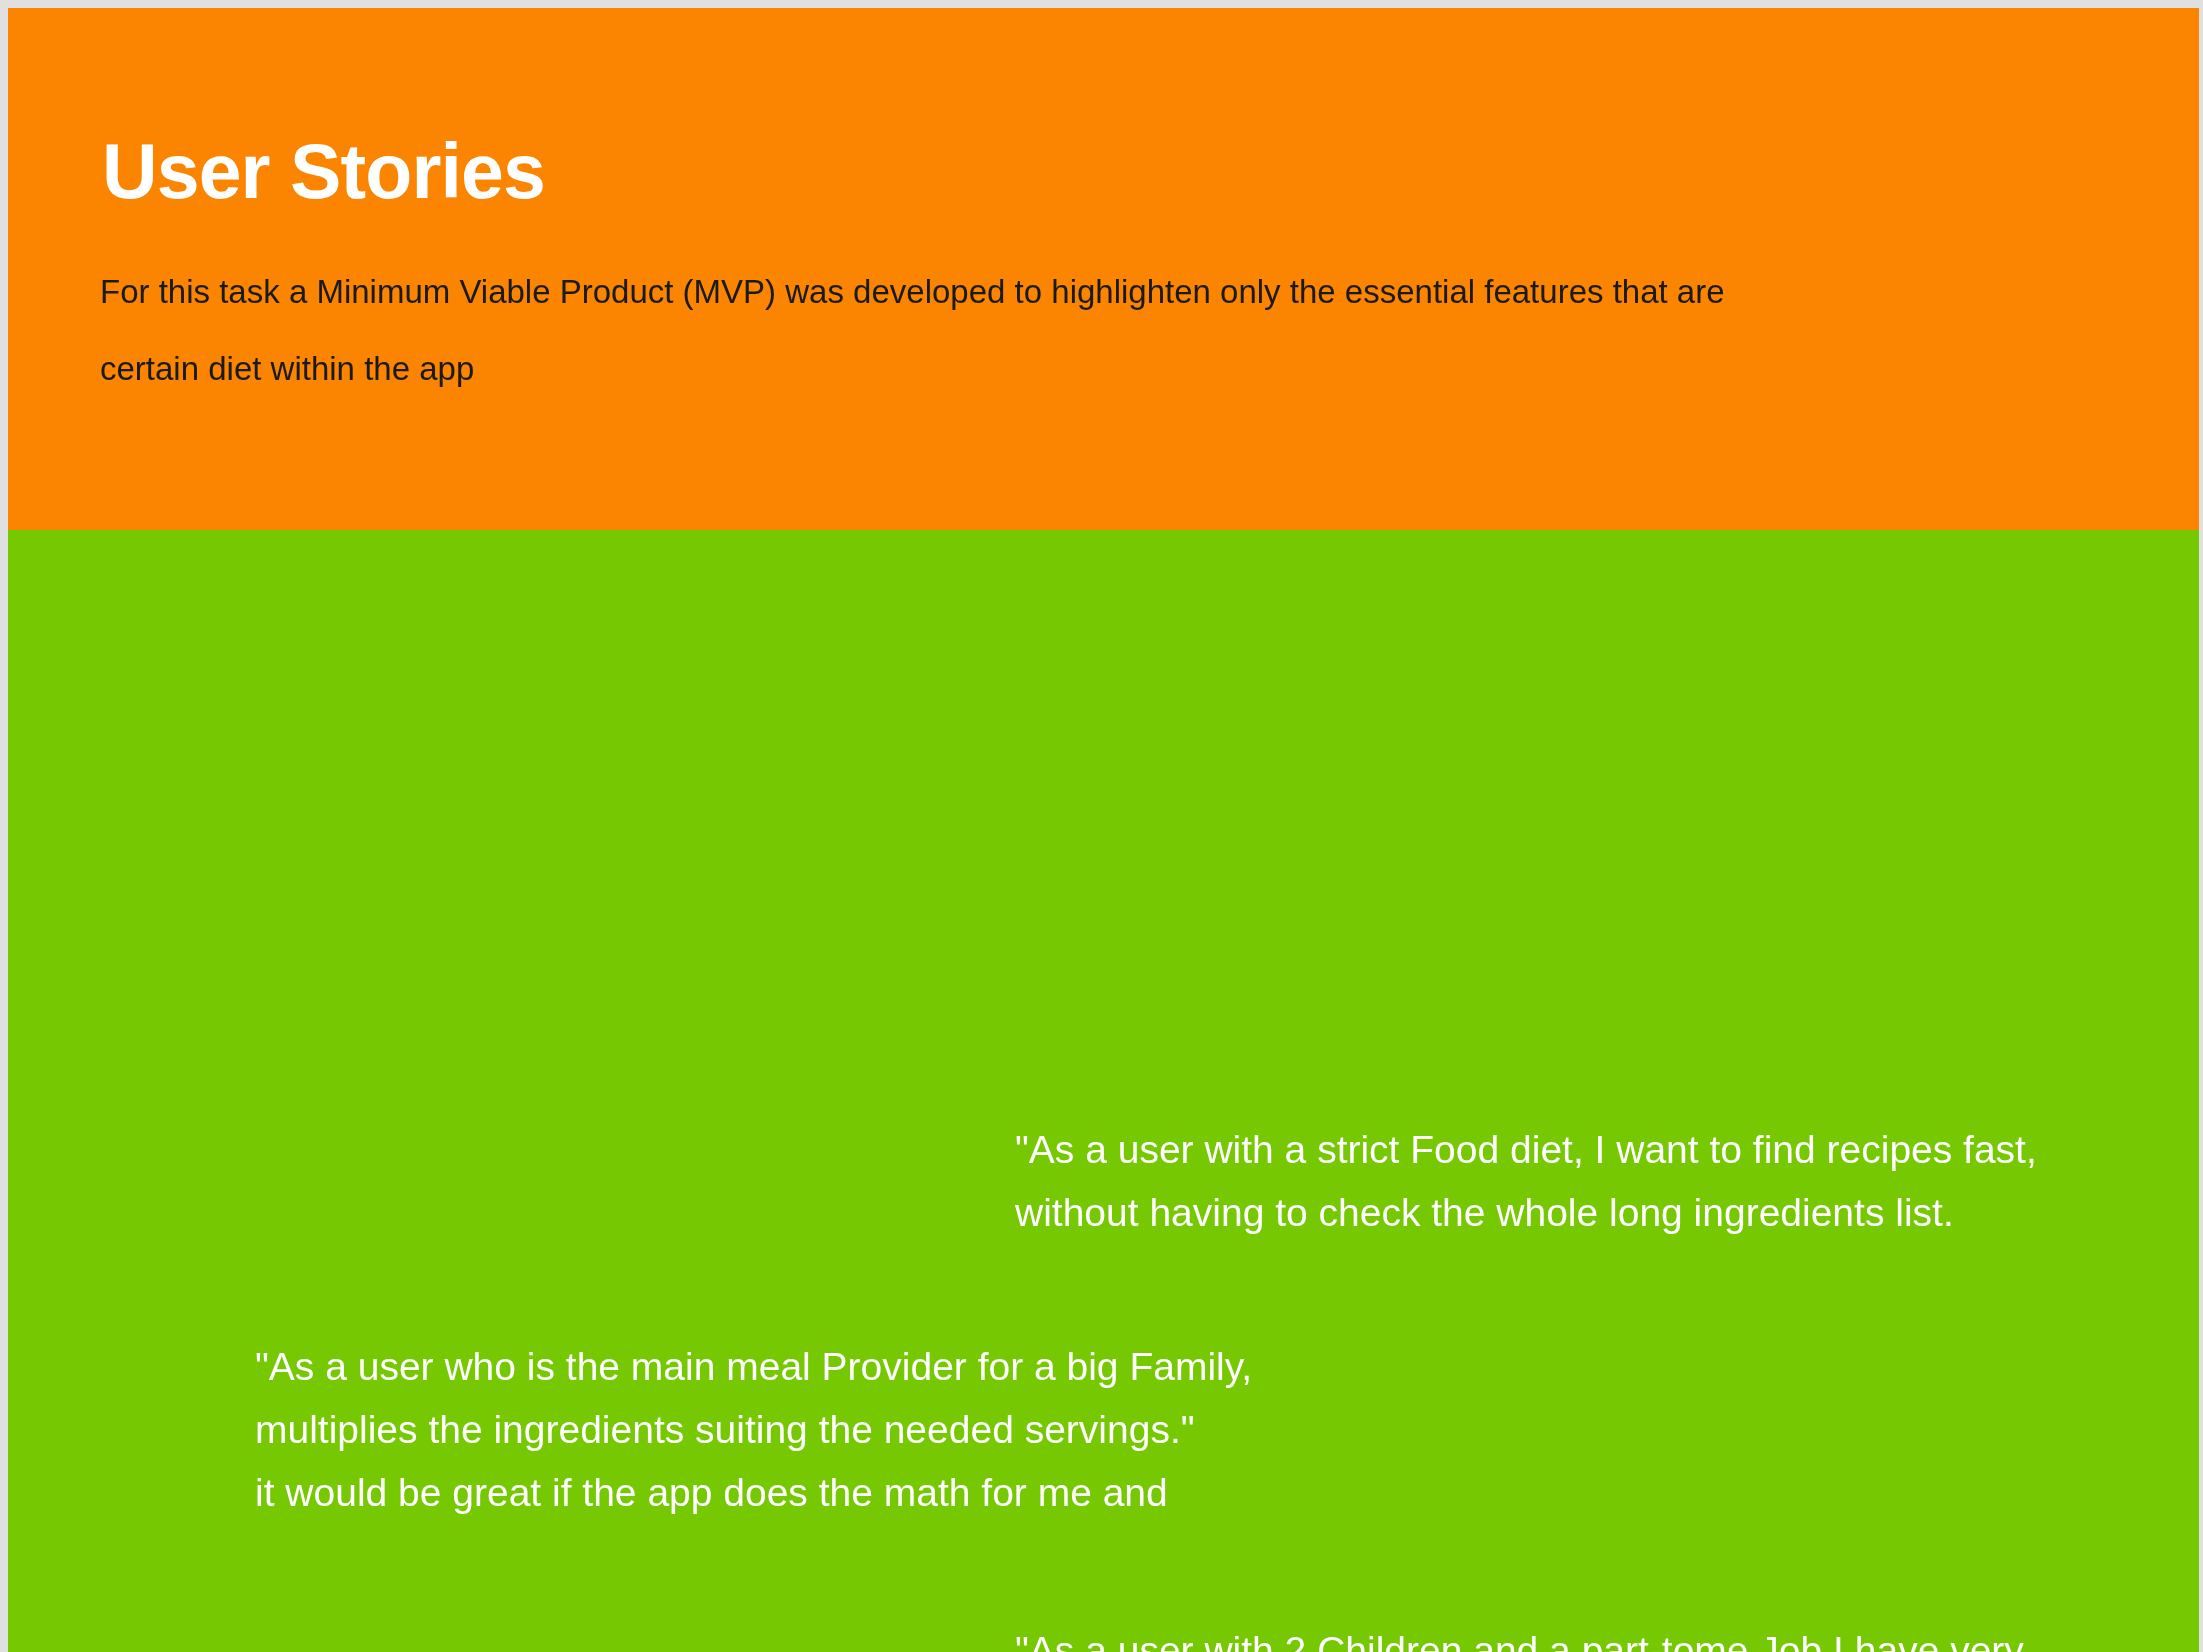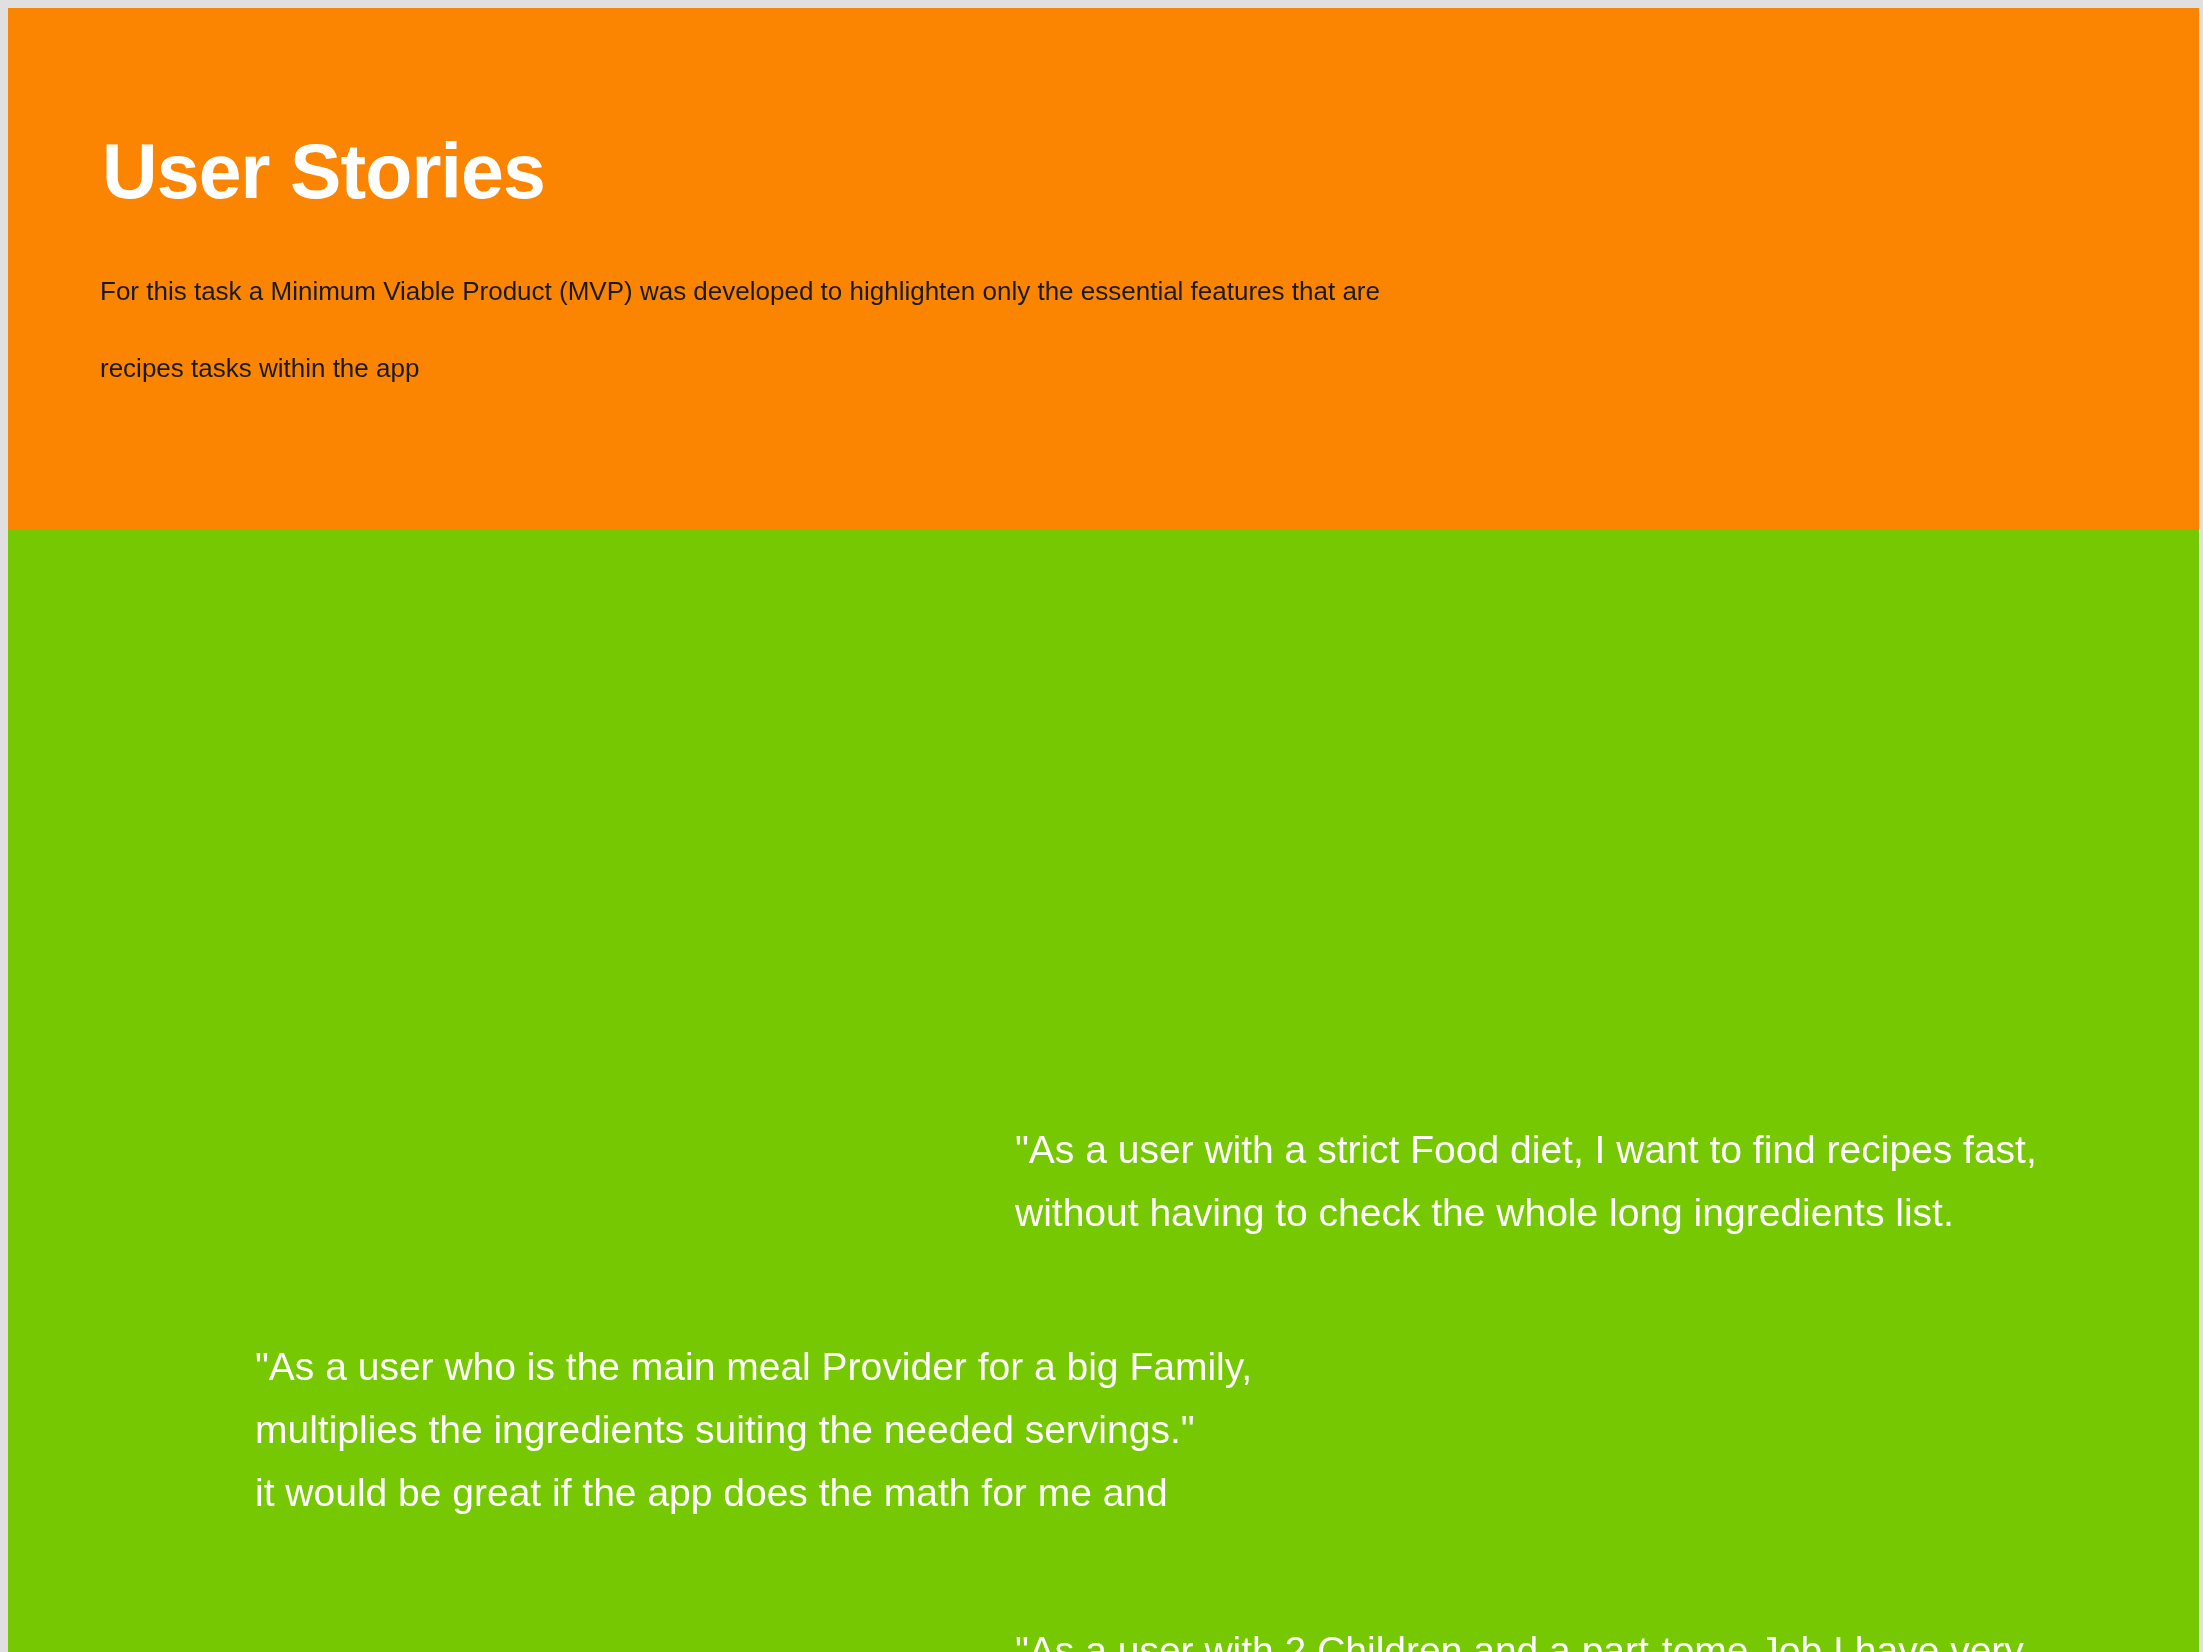--- a/index.html
+++ b/index.html
@@ -40,21 +40,21 @@
     line-height: 81px;
     font-weight: 700;
     letter-spacing: -0.9px;
     color: var(--title-color, #FFFFFF);
   }
   .intro-paragraph {
     position: absolute;
     left: 84px;
     top: 241px;
     width: 1947px;
-    font-size: 26px;
+    font-size: 33px;
     line-height: 69px;
     font-weight: 400;
     color: var(--intro-color, #1A1A1A);
   }
   .quote {
     position: absolute;
     font-size: 39px;
     line-height: 55px;
     font-weight: 400;
     color: var(--quote-color, #FFFFFF);
@@ -65,21 +65,21 @@
 </style>
 </head>
 <body>
 
 <div class="slide">
 
   <div class="header-section">
     <h1 class="page-title">User Stories</h1>
     <div class="intro-paragraph">
       <div class="intro-line">For this task a Minimum Viable Product (MVP) was developed to highlighten only the essential features that are</div>
-      <div class="intro-line">recipes tasks within the app</div>
+      <div class="intro-line">certain diet within the app</div>
     </div>
   </div>
 
   <div class="body-section">
     <div class="quote quote-1">
       <div class="quote-line">"As a user with a strict Food diet, I want to find recipes fast,</div>
       <div class="quote-line">without having to check the whole long ingredients list.</div>
     </div>
 
     <div class="quote quote-2">

